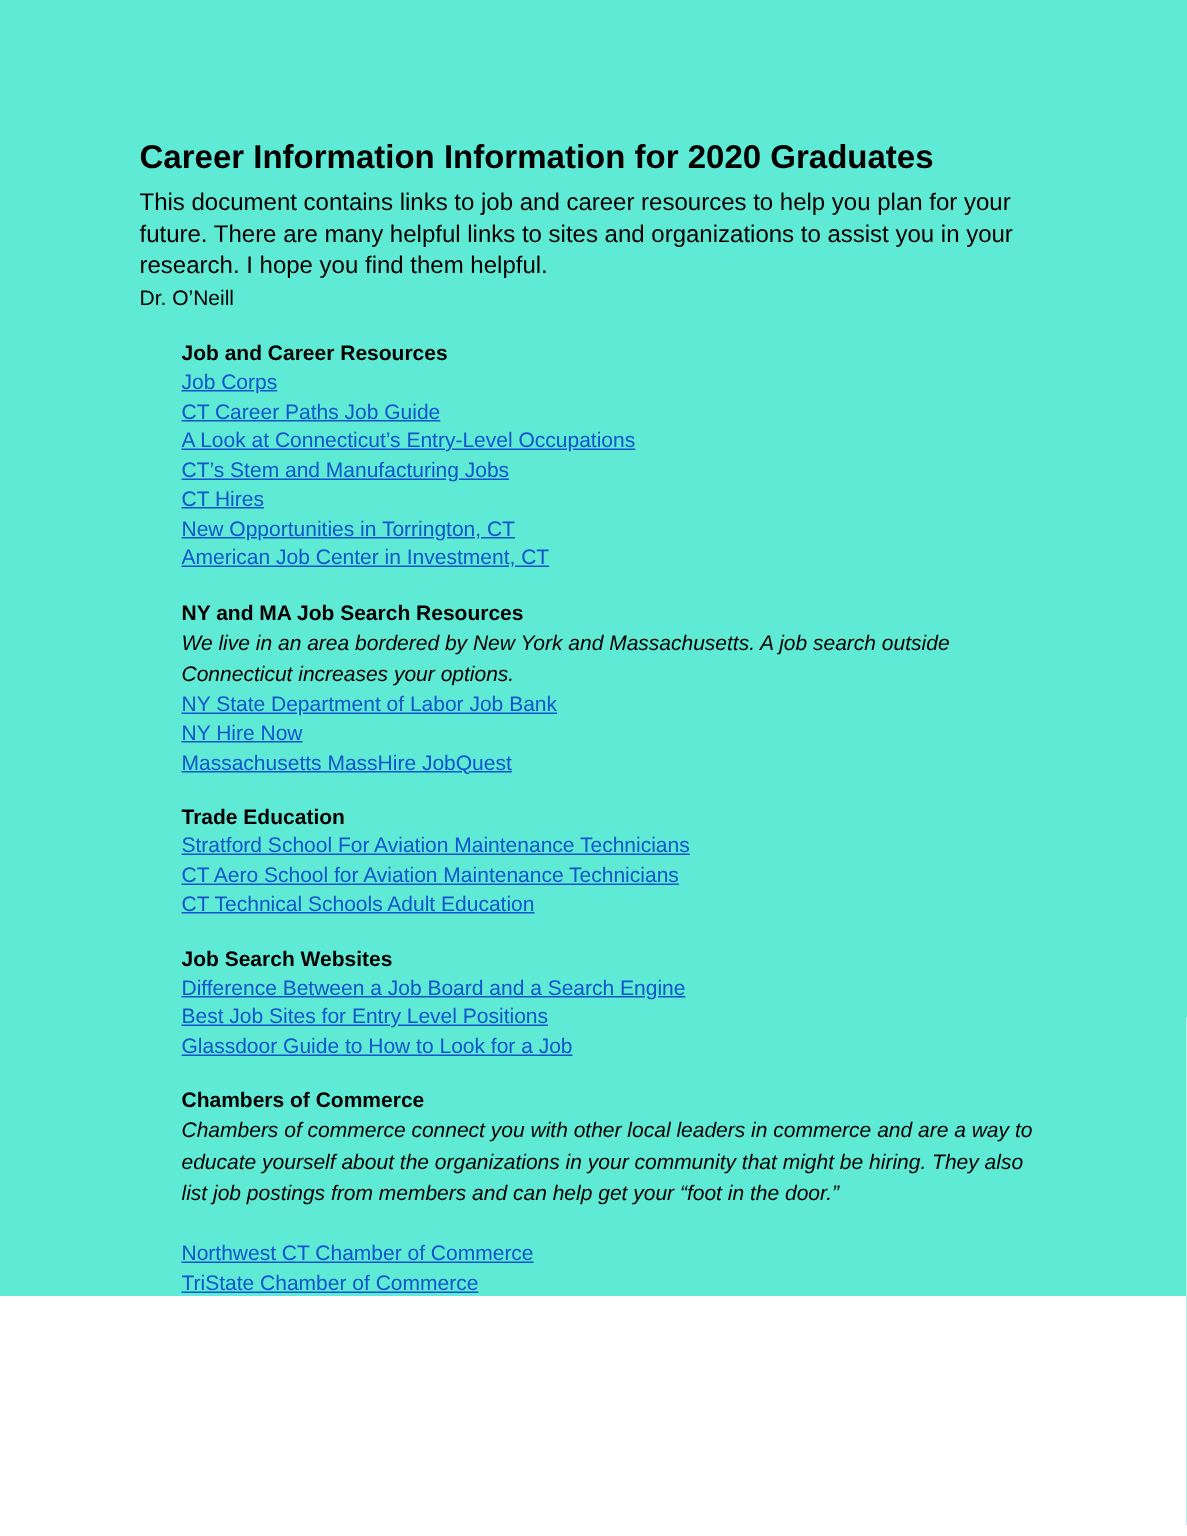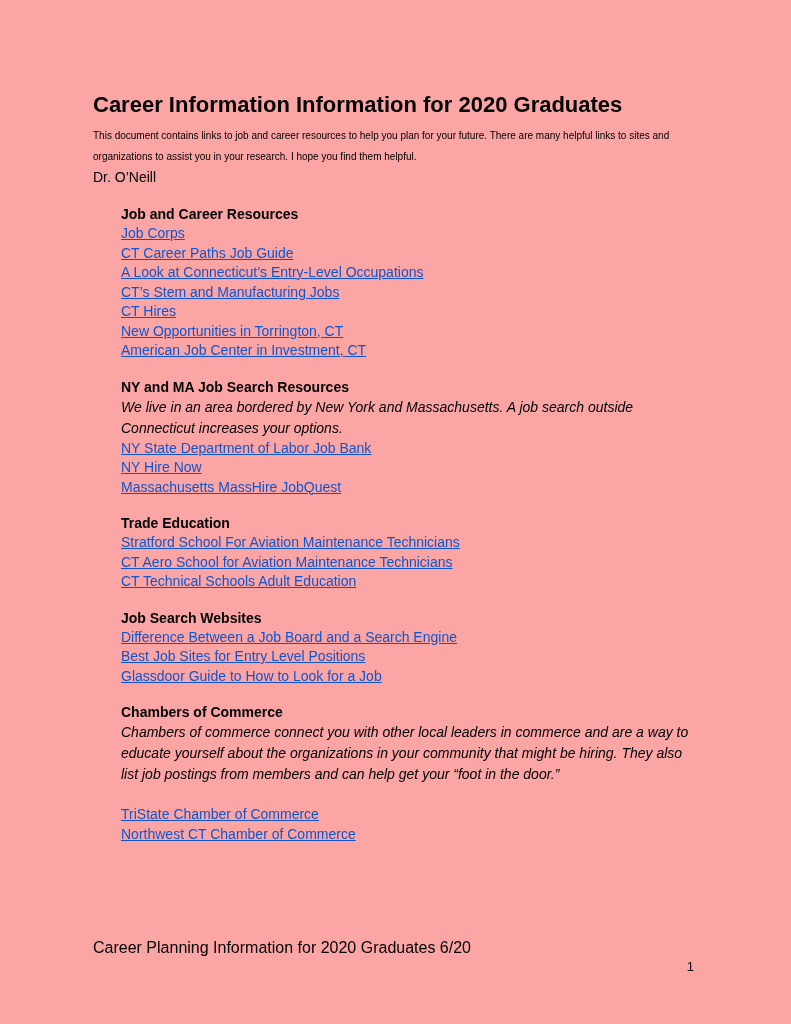--- a/index.html
+++ b/index.html
@@ -3,43 +3,43 @@
 <meta charset="utf-8">
 <style>
   html, body {
     margin: 0;
     padding: 0;
     background: #ffffff;
   }
   .page {
     position: relative;
     width: 791px;
-    height: 1024px;
-    background: #fca5a5;
+    height: 864px;
+    background: #5eead4;
     font-family: "Liberation Sans", sans-serif;
     color: #000000;
     overflow: hidden;
     box-sizing: border-box;
   }
   .content {
     position: absolute;
     left: 93px;
     top: 90px;
     width: 606px;
   }
   h1.doc-title {
     margin: 0;
     font-size: 22px;
     line-height: 29px;
     font-weight: bold;
     letter-spacing: 0;
   }
   p.intro {
     margin: 6px 0 0 0;
-    font-size: 10px;
+    font-size: 16px;
     line-height: 21px;
   }
   p.line {
     margin: 0;
     font-size: 14px;
     line-height: 21px;
   }
   section.doc-section {
     margin-top: 16px;
     margin-left: 28px;
@@ -125,21 +125,21 @@
           <div class="links">
             <a href="#">Difference Between a Job Board and a Search Engine</a>
             <a href="#">Best Job Sites for Entry Level Positions</a>
             <a href="#">Glassdoor Guide to How to Look for a Job</a>
           </div>
         </section>
         <section class="doc-section">
           <h2 class="section-heading">Chambers of Commerce</h2>
           <p class="section-desc">Chambers of commerce connect you with other local leaders in commerce and are a way to educate yourself about the organizations in your community that might be hiring. They also list job postings from members and can help get your “foot in the door.”</p>
           <div class="links gap-before">
+            <a href="#">Northwest CT Chamber of Commerce</a>
             <a href="#">TriState Chamber of Commerce</a>
-            <a href="#">Northwest CT Chamber of Commerce</a>
           </div>
         </section>
       </div>
   </div>
   <div class="footer-line">Career Planning Information for 2020 Graduates 6/20</div>
   <div class="page-number">1</div>
 </div>
 
 </body></html>

